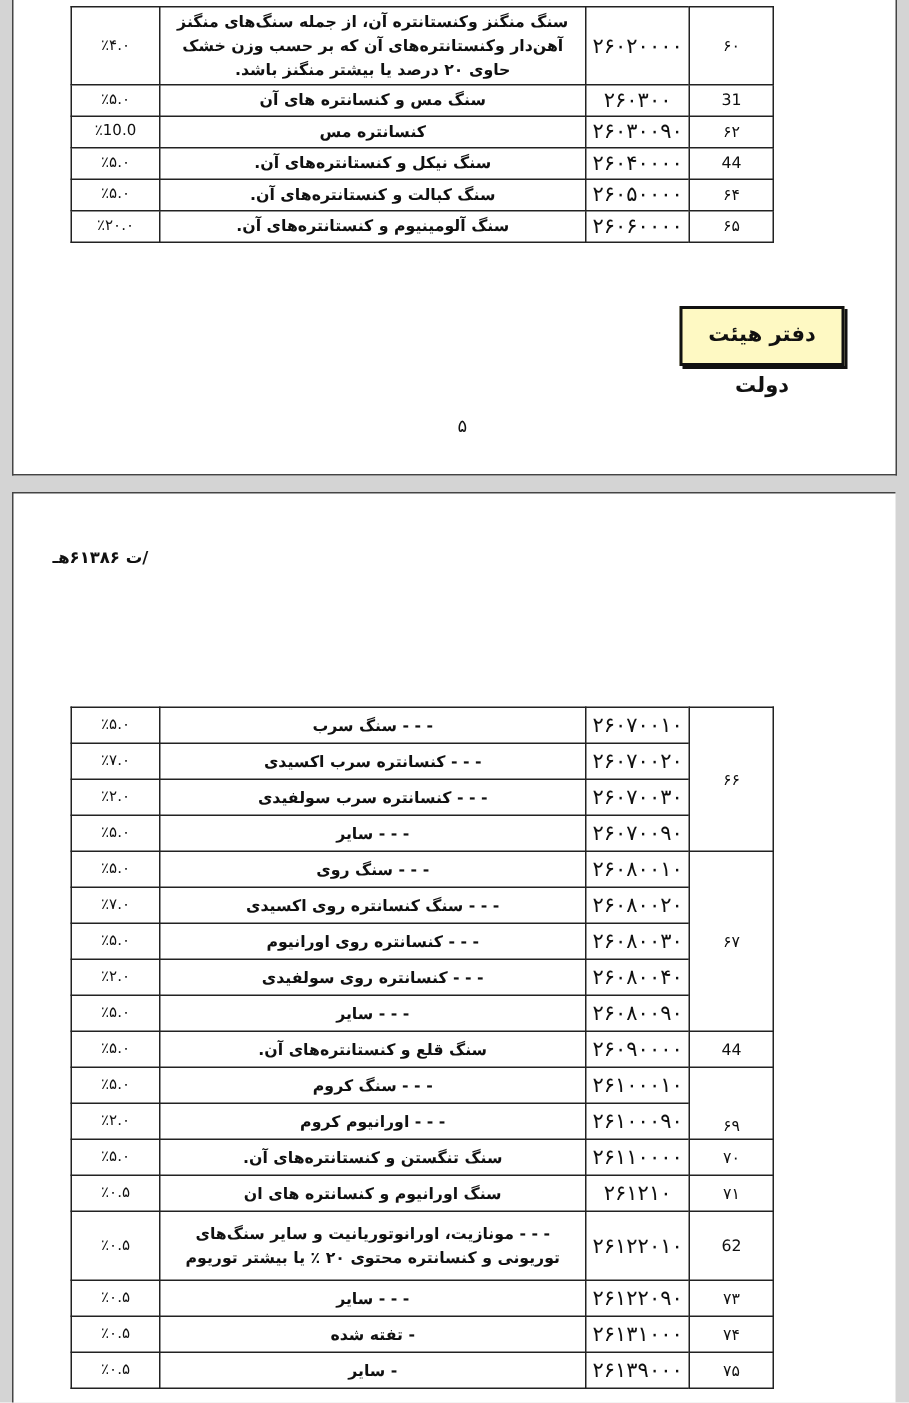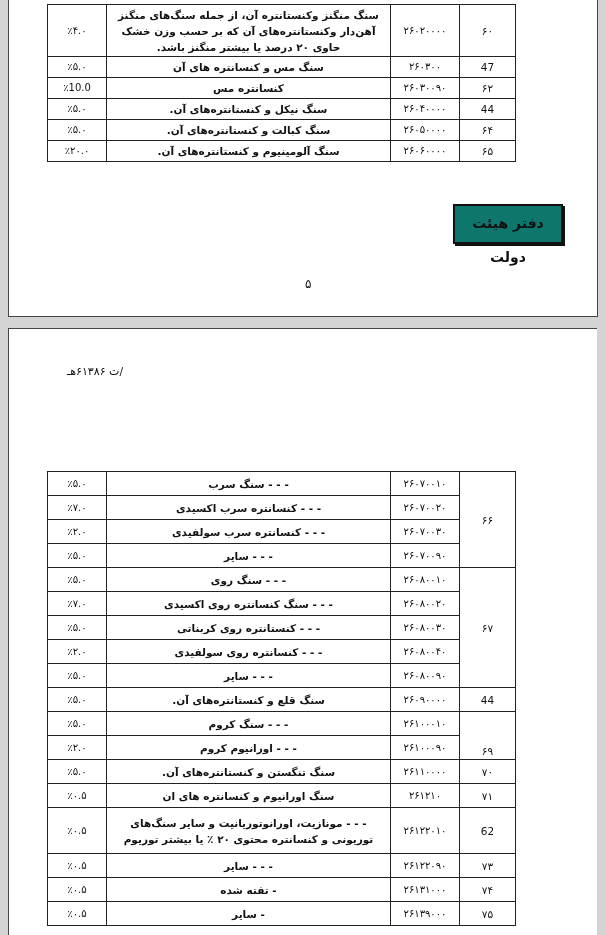--- a/index.html
+++ b/index.html
@@ -18,48 +18,48 @@
   #page2 { left:8px; top:328px; width:588px; height:620px; border-right:none; }
   table.tariff {
     position:absolute; border-collapse:collapse; direction:rtl;
     font-size:10.5px;
   }
   table.tariff td {
     border:1px solid #222; text-align:center; vertical-align:middle;
     padding:0 4px; line-height:16px;
   }
   td.c-row { width:47px; }
-  td.c-code { width:60px; direction:ltr; letter-spacing:0.5px; font-size:10px; }
+  td.c-code { width:60px; direction:ltr; letter-spacing:0.5px; font-size:14px; }
   td.c-desc { width:275px;font-weight:bold; }
   td.c-rate { width:50px; direction:ltr; font-size:10px; }
   #table1 { left:38px; top:6px; }
   #table2 { left:38px; top:142px; }
   .stamp {
     position:absolute; left:444px; top:206px; width:106px; height:36px;
     border:2px solid #111; box-shadow:2px 2px 0 #111;
     font-weight:bold; font-size:14px; text-align:center; line-height:34px;
-    direction:rtl; background:#0f766e;
+    direction:rtl; background:#fef9c3;
   }
   .pagenum { position:absolute; left:296px; top:279px; font-size:12px; }
-  .docref { position:absolute; left:26px; top:36px; font-size:11px; font-weight:normal; direction:rtl;margin-left:32px; }
+  .docref { position:absolute; left:26px; top:36px; font-size:11px; font-weight:bold; direction:rtl; }
 </style>
 </head>
 <body>
 
 <div id="page1" class="page">
   <table id="table1" class="tariff">
     <tbody id="t1body">
         <tr style="height: 52px;">
           <td class="c-row">۶۰</td>
           <td class="c-code">۲۶۰۲۰۰۰۰</td>
           <td class="c-desc">سنگ منگنز وکنستانتره آن، از جمله سنگ‌های منگنز آهن‌دار وکنستانتره‌های آن که بر حسب وزن خشک حاوی ۲۰ درصد یا بیشتر منگنز باشد.</td>
           <td class="c-rate">٪۴.۰</td>
         </tr>
         <tr style="height: 21px;">
-          <td class="c-row">47</td>
+          <td class="c-row">31</td>
           <td class="c-code">۲۶۰۳۰۰</td>
           <td class="c-desc">سنگ مس و کنسانتره های آن</td>
           <td class="c-rate">٪۵.۰</td>
         </tr>
         <tr style="height: 21px;">
           <td class="c-row">۶۲</td>
           <td class="c-code">۲۶۰۳۰۰۹۰</td>
           <td class="c-desc">کنسانتره مس</td>
           <td class="c-rate">٪10.0</td>
         </tr>
@@ -118,21 +118,21 @@
           <td class="c-desc">- - - سنگ روی</td>
           <td class="c-rate">٪۵.۰</td>
         </tr>
         <tr style="height: 24px;">
           <td class="c-code">۲۶۰۸۰۰۲۰</td>
           <td class="c-desc">- - - سنگ کنسانتره روی اکسیدی</td>
           <td class="c-rate">٪۷.۰</td>
         </tr>
         <tr style="height: 24px;">
           <td class="c-code">۲۶۰۸۰۰۳۰</td>
-          <td class="c-desc">- - - کنستانتره روی کربناتی</td>
+          <td class="c-desc">- - - کنسانتره روی اورانیوم</td>
           <td class="c-rate">٪۵.۰</td>
         </tr>
         <tr style="height: 24px;">
           <td class="c-code">۲۶۰۸۰۰۴۰</td>
           <td class="c-desc">- - - کنسانتره روی سولفیدی</td>
           <td class="c-rate">٪۲.۰</td>
         </tr>
         <tr style="height: 24px;">
           <td class="c-code">۲۶۰۸۰۰۹۰</td>
           <td class="c-desc">- - - سایر</td>

